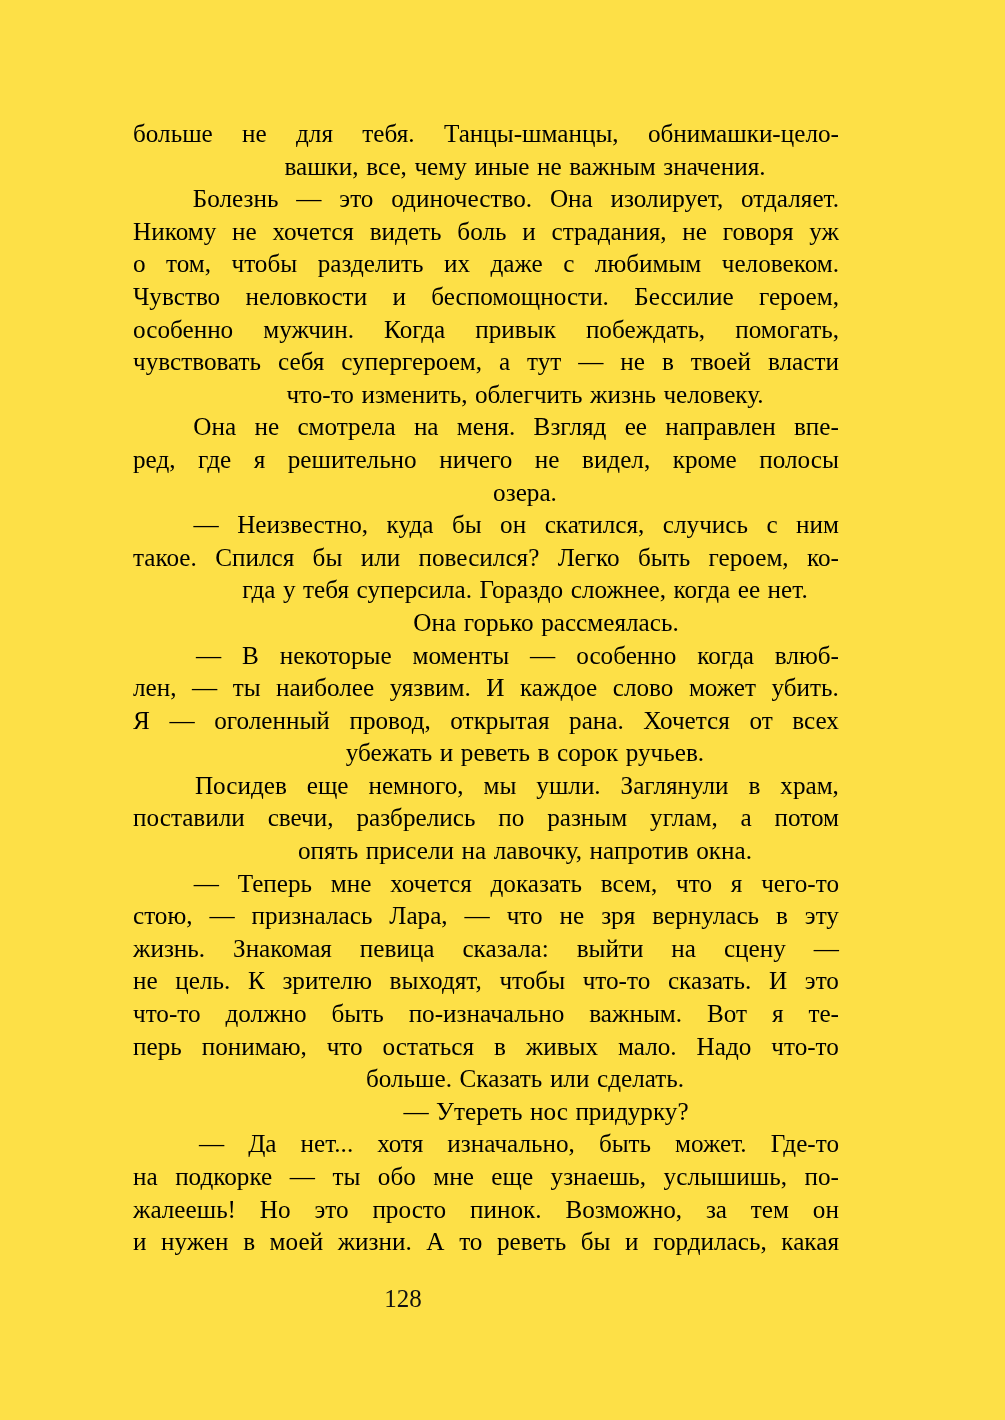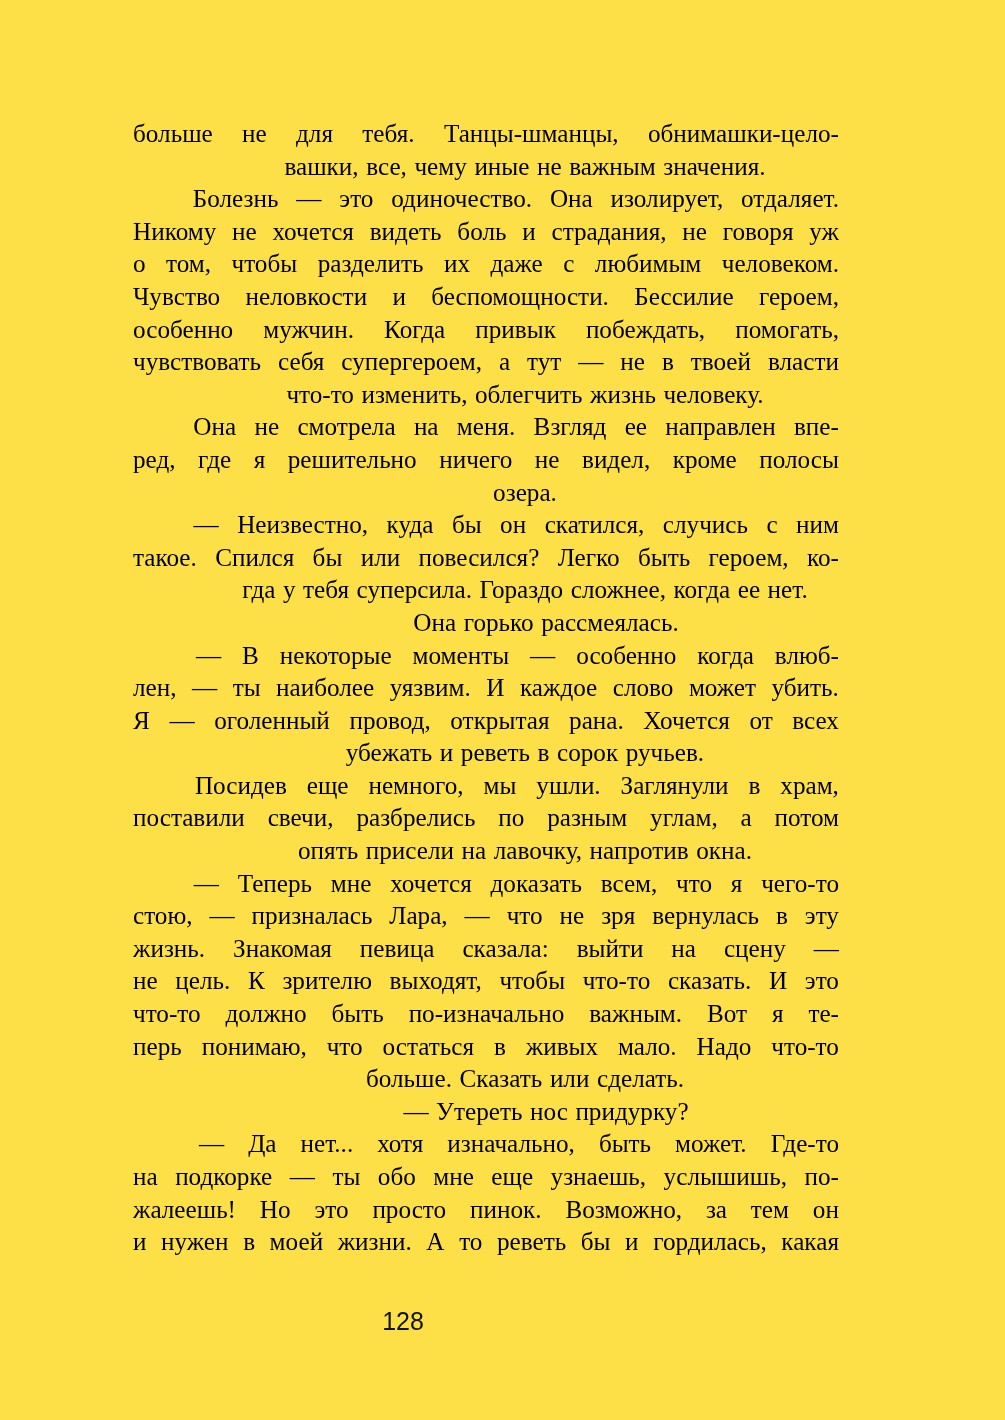--- a/index.html
+++ b/index.html
@@ -58,23 +58,22 @@
   }
 
   #page-number {
     position: absolute;
     left: 0;
     top: 1283px;
     width: 806px;
     text-align: center;
     font-size: 25px;
     line-height: 32px;
-    font-family: Liberation Sans, sans-serif;
+    font-family: Liberation Serif, serif;
     color: #111111;
-    margin-top: 22px;
   }
 </style>
 </head>
 <body>
 
 <div id="page">
 
   <div id="text-block">
       <div class="jline"><span class="w">больше</span><span class="w">не</span><span class="w">для</span><span class="w">тебя.</span><span class="w">Танцы‑шманцы,</span><span class="w">обнимашки‑цело‑</span></div>
       <div class="jline ragged"><span class="w">вашки,</span><span class="w">все,</span><span class="w">чему</span><span class="w">иные</span><span class="w">не</span><span class="w">важным</span><span class="w">значения.</span></div>

